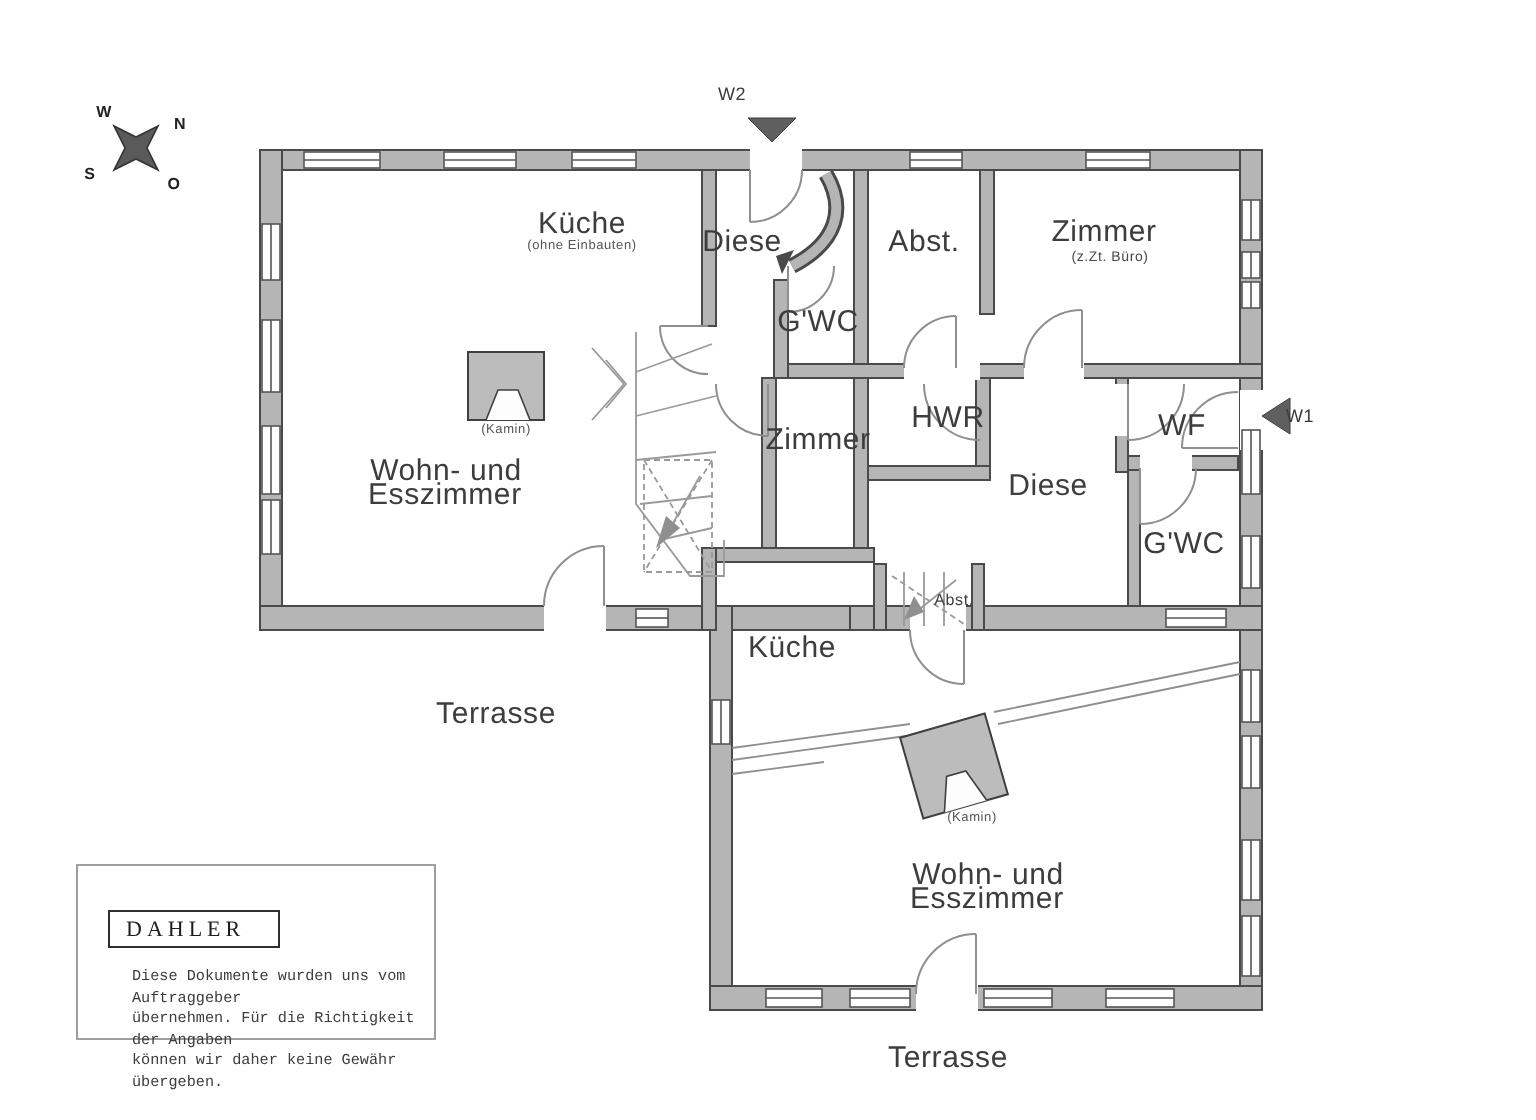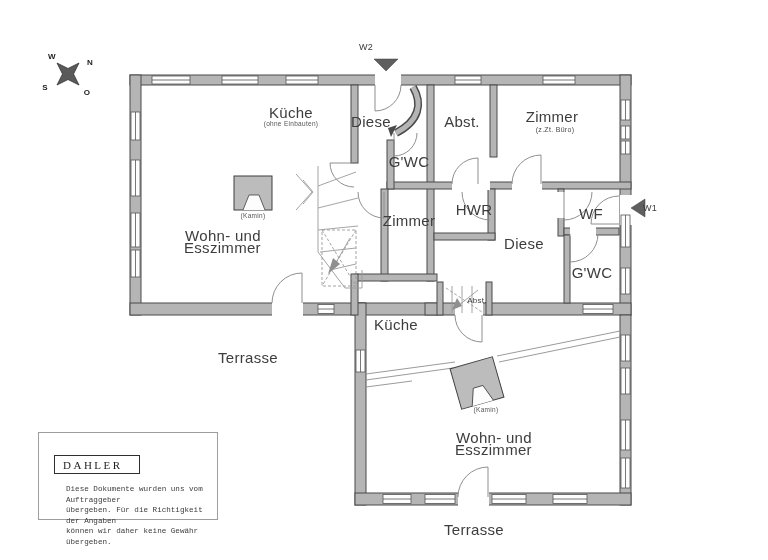--- a/index.html
+++ b/index.html
@@ -233,18 +233,18 @@
   <div class="lbl two" style="left:455px;top:444px">
     <div>Wohn- und</div>
     <div>Esszimmer</div>
   </div>
   <div class="lbl" style="left:474px;top:529px">Terrasse</div>
 
   <div class="dahler-box">
     <div class="dahler-logo">DAHLER</div>
     <div class="disclaimer">
       <div>Diese Dokumente wurden uns vom Auftraggeber</div>
-      <div>übergeben. Für die Richtigkeit der Angaben</div>
+      <div>übernehmen. Für die Richtigkeit der Angaben</div>
       <div>können wir daher keine Gewähr übergeben.</div>
     </div>
   </div>
 
 </div>
 
 </body></html>

